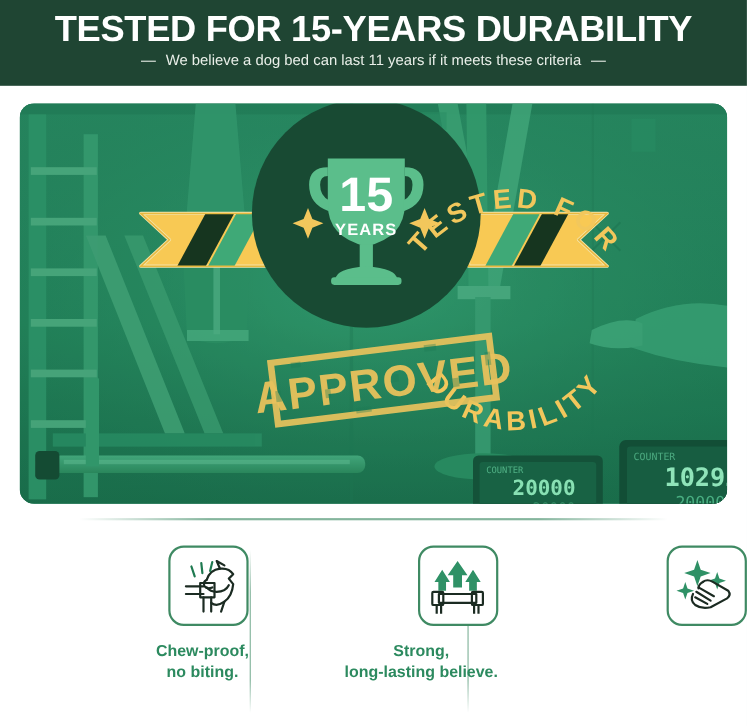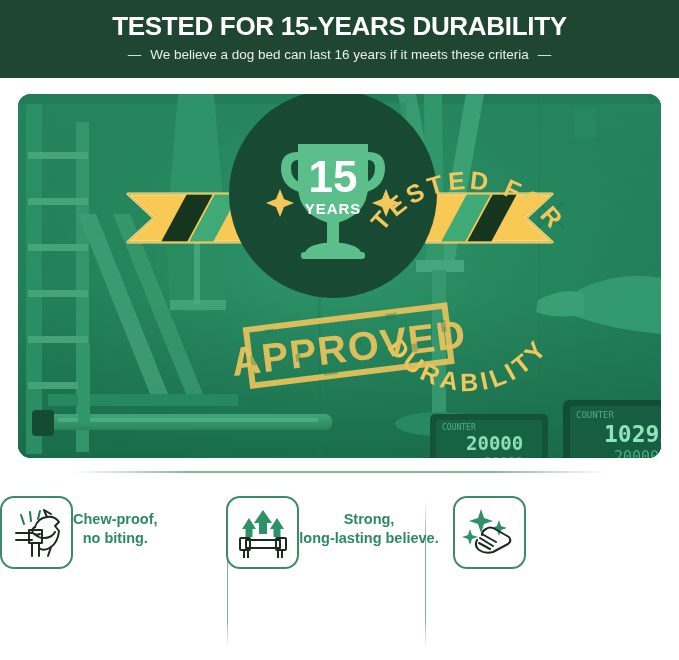--- a/index.html
+++ b/index.html
@@ -22,21 +22,21 @@
     width: 679px;
     height: 78px;
     background: #1F4533;
     text-align: center;
     overflow: hidden;
   }
   .header-title {
     position: absolute;
     left: 0; top: 11px;
     width: 679px;
-    font-size: 26px;
+    font-size: 33px;
     font-weight: bold;
     letter-spacing: -0.3px;
     color: #ffffff;
     line-height: 30px;
     white-space: nowrap;
   }
   .header-sub-wrap {
     position: absolute;
     left: 0; top: 46px;
     width: 679px;
@@ -101,22 +101,22 @@
     position: absolute;
     left: 0;
     top: 496px;
     width: 679px;
     height: 160px;
     display: flex;
   }
   .feature {
     flex: 1 1 0;
     display: flex;
-    flex-direction: row;
-    align-items: flex-start;
+    flex-direction: column;
+    align-items: flex-end;
   }
   .feature-icon-box {
     width: 73px;
     height: 73px;
     border: 2.5px solid #3f8a63;
     border-radius: 14px;
     box-sizing: border-box;
     display: flex;
     align-items: center;
     justify-content: center;
@@ -132,21 +132,21 @@
     white-space: pre-line;
   }
 </style>
 </head>
 <body>
 
 <div class="header">
   <div class="header-title">TESTED FOR 15-YEARS DURABILITY</div>
   <div class="header-sub-wrap">
     <span class="header-dash">—</span>
-    <span class="header-sub">We believe a dog bed can last 16 years if it meets these criteria</span>
+    <span class="header-sub">We believe a dog bed can last 11 years if it meets these criteria</span>
     <span class="header-dash">—</span>
   </div>
 </div>
 
 <div class="photo">
 
   <svg class="photo-svg" width="643" height="364" viewBox="0 0 643 364">
     <defs>
       <linearGradient id="wallg" x1="0" y1="0" x2="0" y2="1">
         <stop offset="0" stop-color="#2e9169"></stop>

